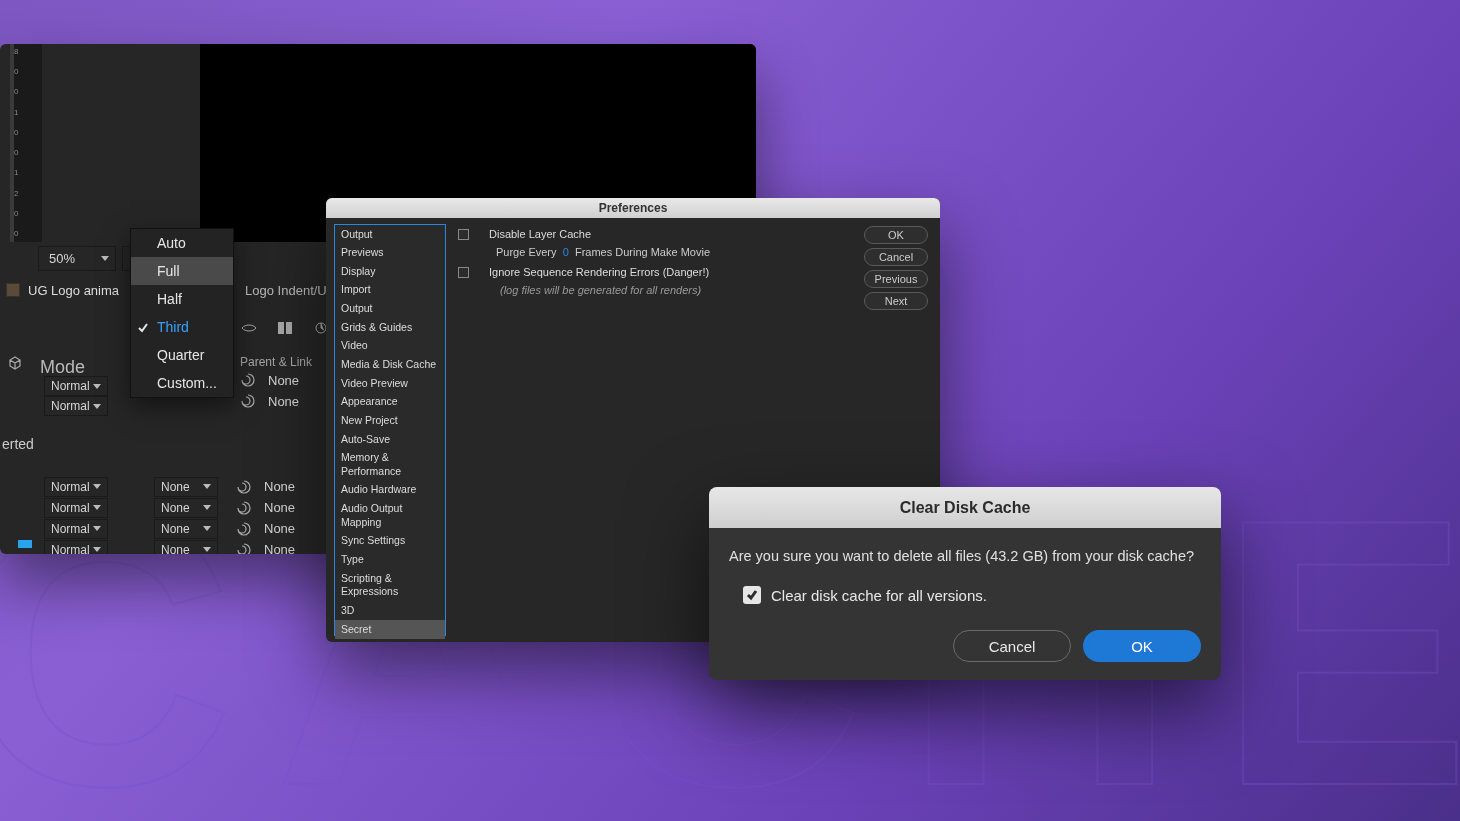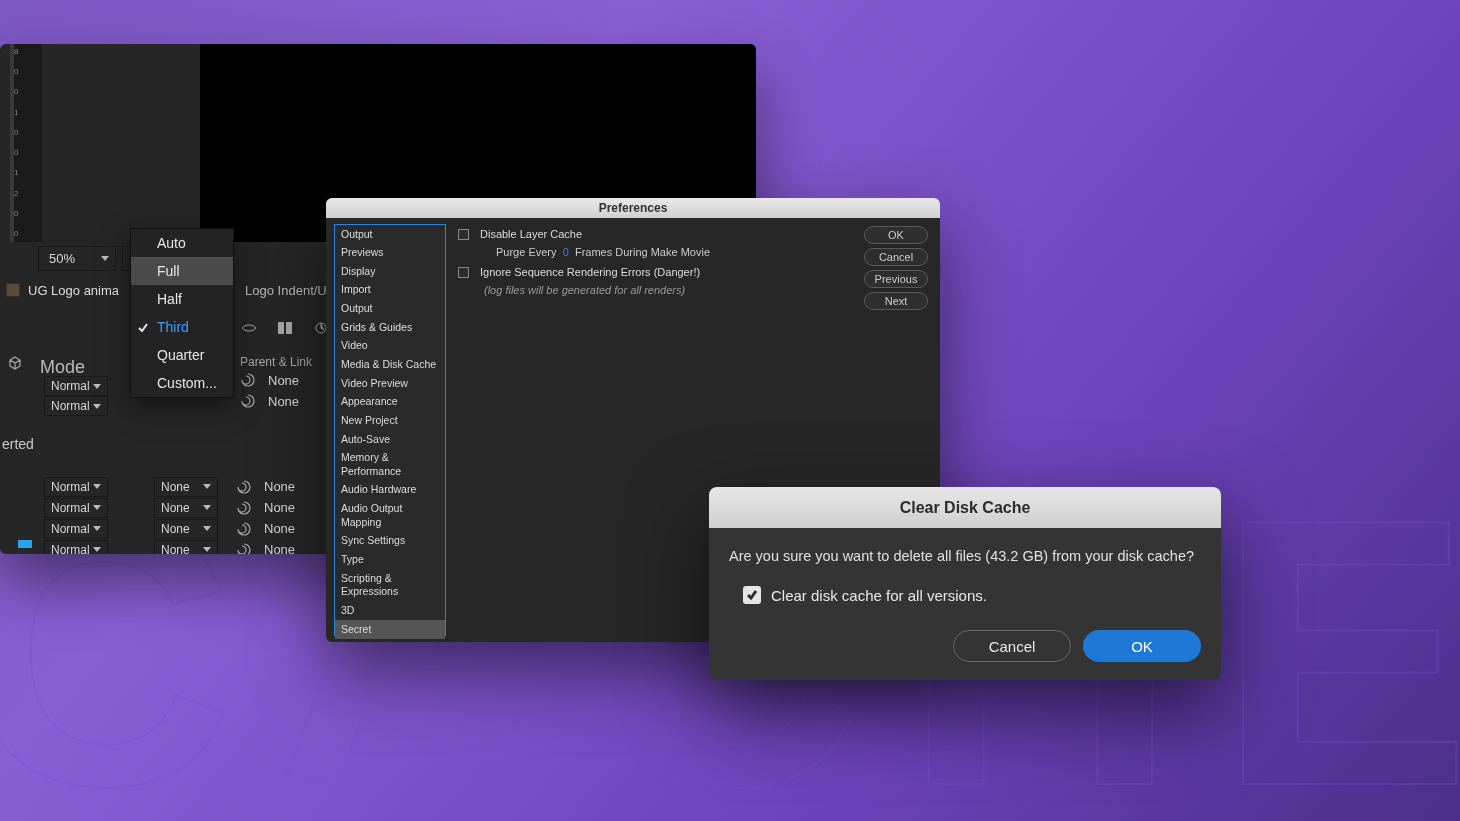--- a/index.html
+++ b/index.html
@@ -56,25 +56,25 @@
 .dd-check svg{stroke:#e6e6e6;stroke-width:2;fill:none}
 
 
 .pref{position:absolute;left:326px;top:198px;width:614px;height:444px;background:#272727;color:#ddd;border-radius:6px;box-shadow:0 30px 70px rgba(0,0,0,.5);font-size:11px}
 .pref-titlebar{height:20px;background:linear-gradient(#e9e9e9,#d0d0d0);border-radius:6px 6px 0 0;display:flex;align-items:center;justify-content:center;color:#333;font-size:12px;font-weight:600}
 .pref-body{display:flex;height:calc(100% - 20px)}
 .pref-side{width:112px;border:1px solid #2a86e0;background:#2a2a2a;margin:6px 0 6px 8px}
 .pref-side div{padding:2.5px 6px;color:#ddd;font-size:10.5px;line-height:1.3}
 .pref-side div.sel{background:#555}
 .pref-main{flex:1;padding:10px 12px;position:relative}
-.chk-row{display:flex;align-items:center;gap:11px;margin-bottom:6px;color:#ddd}
+.chk-row{display:flex;align-items:center;gap:20px;margin-bottom:6px;color:#ddd}
 .chk{width:11px;height:11px;border:1px solid #888;background:#2c2c2c;flex:none}
 .purge{margin:4px 0 8px 38px;color:#ccc}
 .purge .n{color:#2a86e0}
-.logline{margin-left:26px;color:#999;font-style:italic}
+.logline{margin-left:42px;color:#999;font-style:italic}
 .pref-btns{position:absolute;right:12px;top:8px;display:flex;flex-direction:column;gap:4px}
 .pbtn{width:64px;height:18px;border:1px solid #5a5a5a;border-radius:10px;background:#2e2e2e;color:#ccc;font-size:11px;display:flex;align-items:center;justify-content:center}
 
 
 .dlg{position:absolute;left:709px;top:487px;width:512px;background:#343434;border-radius:8px;box-shadow:0 30px 80px rgba(0,0,0,.6);color:#e8e8e8}
 .dlg-title{height:41px;background:linear-gradient(#e7e7e7,#cfcfcf);border-radius:8px 8px 0 0;display:flex;align-items:center;justify-content:center;color:#2b2b2b;font-size:16px;font-weight:600}
 .dlg-body{padding:20px 20px 18px}
 .dlg-msg{color:#e0e0e0;font-size:14.5px;margin-bottom:22px}
 .dlg-chkrow{display:flex;align-items:center;gap:10px;margin:0 0 26px 14px}
 .dlg-chk{width:18px;height:18px;border-radius:3px;background:#e6e6e6;display:flex;align-items:center;justify-content:center}

